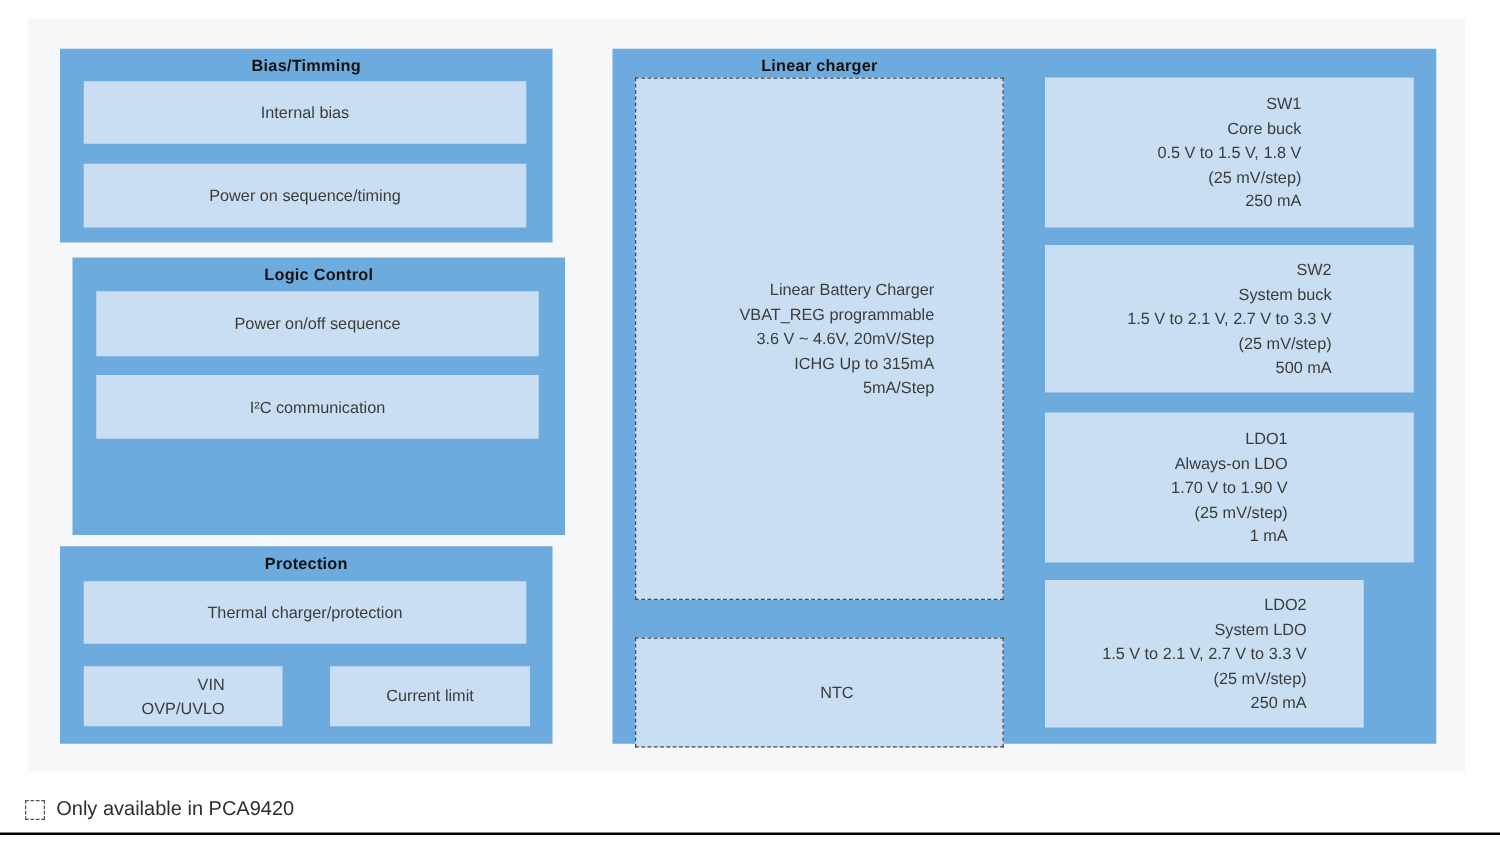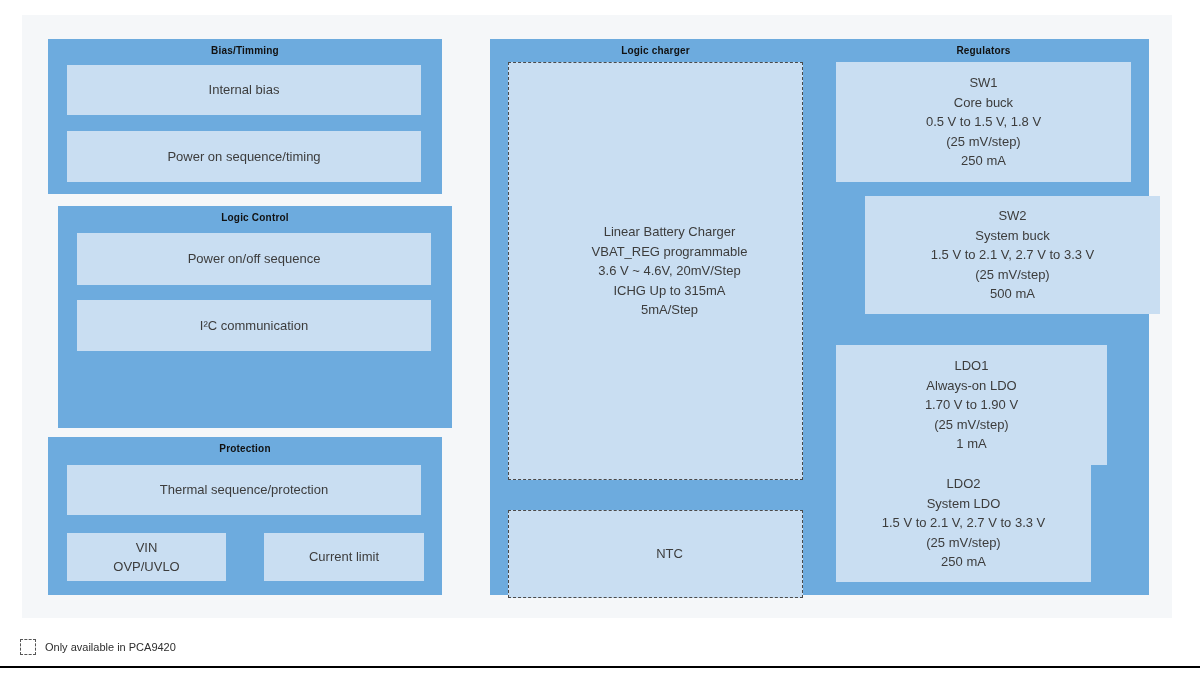--- a/index.html
+++ b/index.html
@@ -24,32 +24,32 @@
     position: absolute;
     background: #6dabde;
   }
 
   .block-title {
     position: absolute;
     left: 0; right: 0;
     top: 6px;
     text-align: center;
     font-weight: bold;
-    font-size: 10px;
+    font-size: 13px;
     color: #111111;
     letter-spacing: 0.2px;
   }
 
   .cell {
     position: absolute;
     background: #c9def2;
     display: flex;
     align-items: center;
     justify-content: center;
-    text-align: center;
+    text-align: right;
     font-size: 13px;
     line-height: 1.5;
     color: #3c3c3c;
     white-space: pre-line;
   }
 
   .cell.dashed {
     border: 1.5px dashed #4a4a4a;
     box-sizing: border-box;
     padding-left: 28px;
@@ -63,21 +63,21 @@
   }
   .legend-icon {
     width: 14px; height: 14px;
     border: 1.5px dashed #555555;
     box-sizing: content-box;
     background: transparent;
     display: inline-block;
   }
   .legend-label {
     margin-left: 9px;
-    font-size: 11px;
+    font-size: 16px;
     color: #2e2e2e;
   }
 
   .bottom-rule {
     position: absolute;
     left: 0; top: 666px;
     width: 1200px; height: 2px;
     background: #000000;
   }
 </style>
@@ -93,49 +93,48 @@
   </div>
 
   <div class="panel" style="left:36px; top:191px; width:394px; height:222px;">
     <div class="block-title">Logic Control</div>
     <div class="cell" style="left:19px; top:27px; width:354px; height:52px;">Power on/off sequence</div>
     <div class="cell" style="left:19px; top:94px; width:354px; height:51px;">I²C communication</div>
   </div>
 
   <div class="panel" style="left:26px; top:422px; width:394px; height:158px;">
     <div class="block-title">Protection</div>
-    <div class="cell" style="left:19px; top:28px; width:354px; height:50px;">Thermal sequence/protection</div>
+    <div class="cell" style="left:19px; top:28px; width:354px; height:50px;">Thermal charger/protection</div>
     <div class="cell" style="left:216px; top:96px; width:160px; height:48px;">Current limit</div>
     <div class="cell" style="left:19px; top:96px; width:159px; height:48px;">VIN
 OVP/UVLO</div>
   </div>
 
   <div class="panel" style="left:468px; top:24px; width:659px; height:556px;">
 
-    <div class="block-title" style="left:18px; right:auto; width:295px;">Logic charger</div>
-    <div class="block-title" style="left:346px; right:auto; width:295px;">Regulators</div>
+    <div class="block-title" style="left:18px; right:auto; width:295px;">Linear charger</div>
 
     <div class="cell dashed" style="left:18px; top:23px; width:295px; height:418px;">Linear Battery Charger
 VBAT_REG programmable
 3.6 V ~ 4.6V, 20mV/Step
 ICHG Up to 315mA
 5mA/Step</div>
     <div class="cell dashed" style="left:18px; top:471px; width:295px; height:88px;">NTC</div>
 
     <div class="cell" style="left:346px; top:23px; width:295px; height:120px;">SW1
 Core buck
 0.5 V to 1.5 V, 1.8 V
 (25 mV/step)
 250 mA</div>
-    <div class="cell" style="left:346px; top:157px; width:295px; height:118px;margin-left:29px;">SW2
+    <div class="cell" style="left:346px; top:157px; width:295px; height:118px;">SW2
 System buck
 1.5 V to 2.1 V, 2.7 V to 3.3 V
 (25 mV/step)
 500 mA</div>
-    <div class="cell" style="left:346px; top:291px; width:271px; height:120px;margin-top:15px;">LDO1
+    <div class="cell" style="left:346px; top:291px; width:295px; height:120px;">LDO1
 Always-on LDO
 1.70 V to 1.90 V
 (25 mV/step)
 1 mA</div>
     <div class="cell" style="left:346px; top:425px; width:255px; height:118px;">LDO2
 System LDO
 1.5 V to 2.1 V, 2.7 V to 3.3 V
 (25 mV/step)
 250 mA</div>
   </div>

